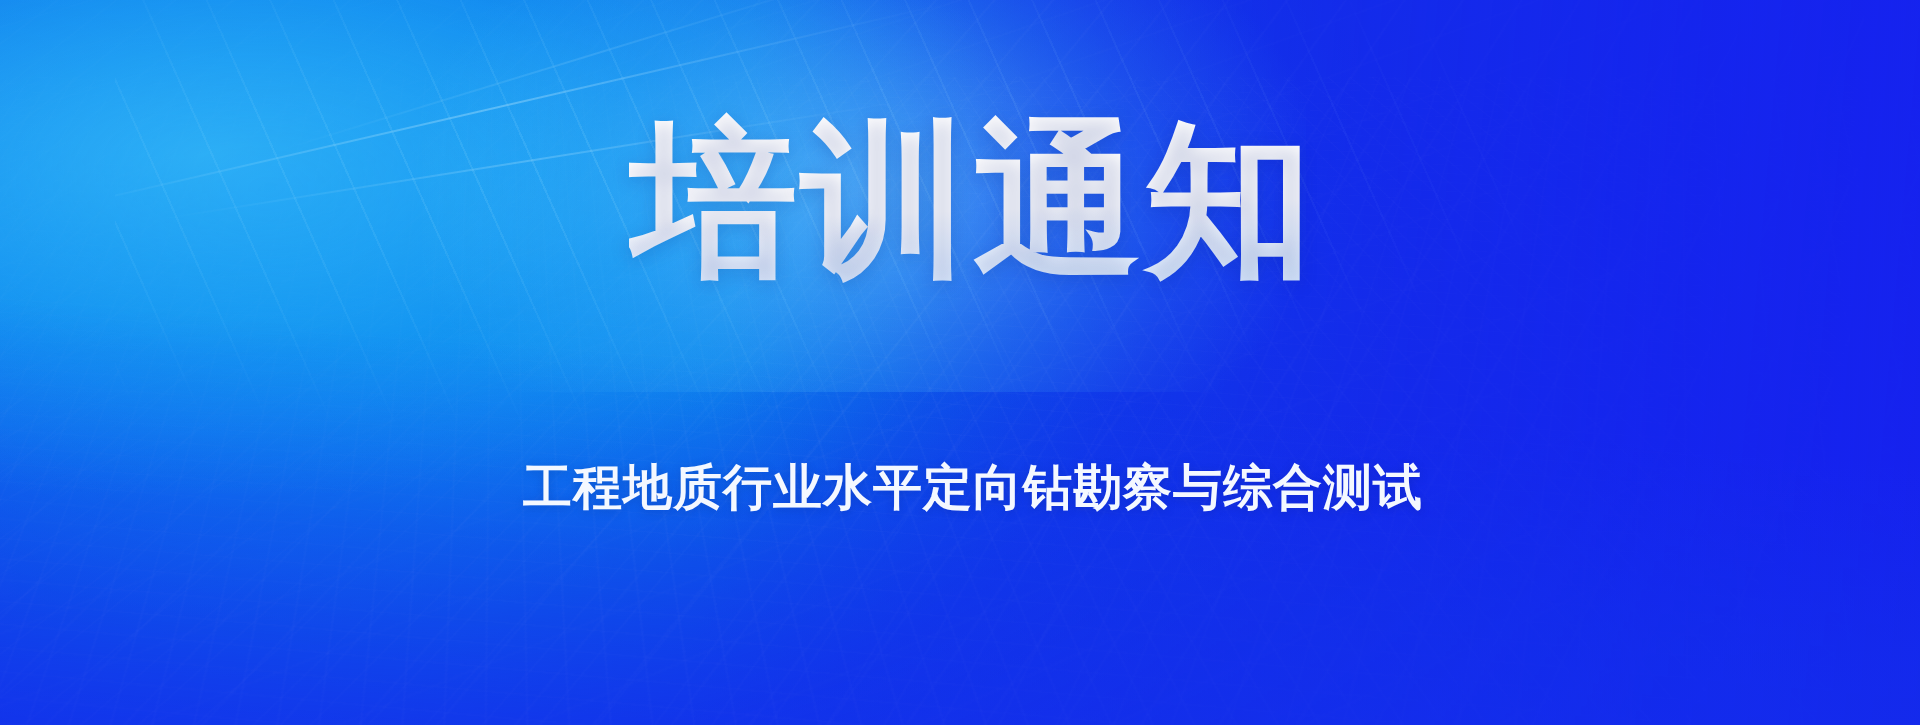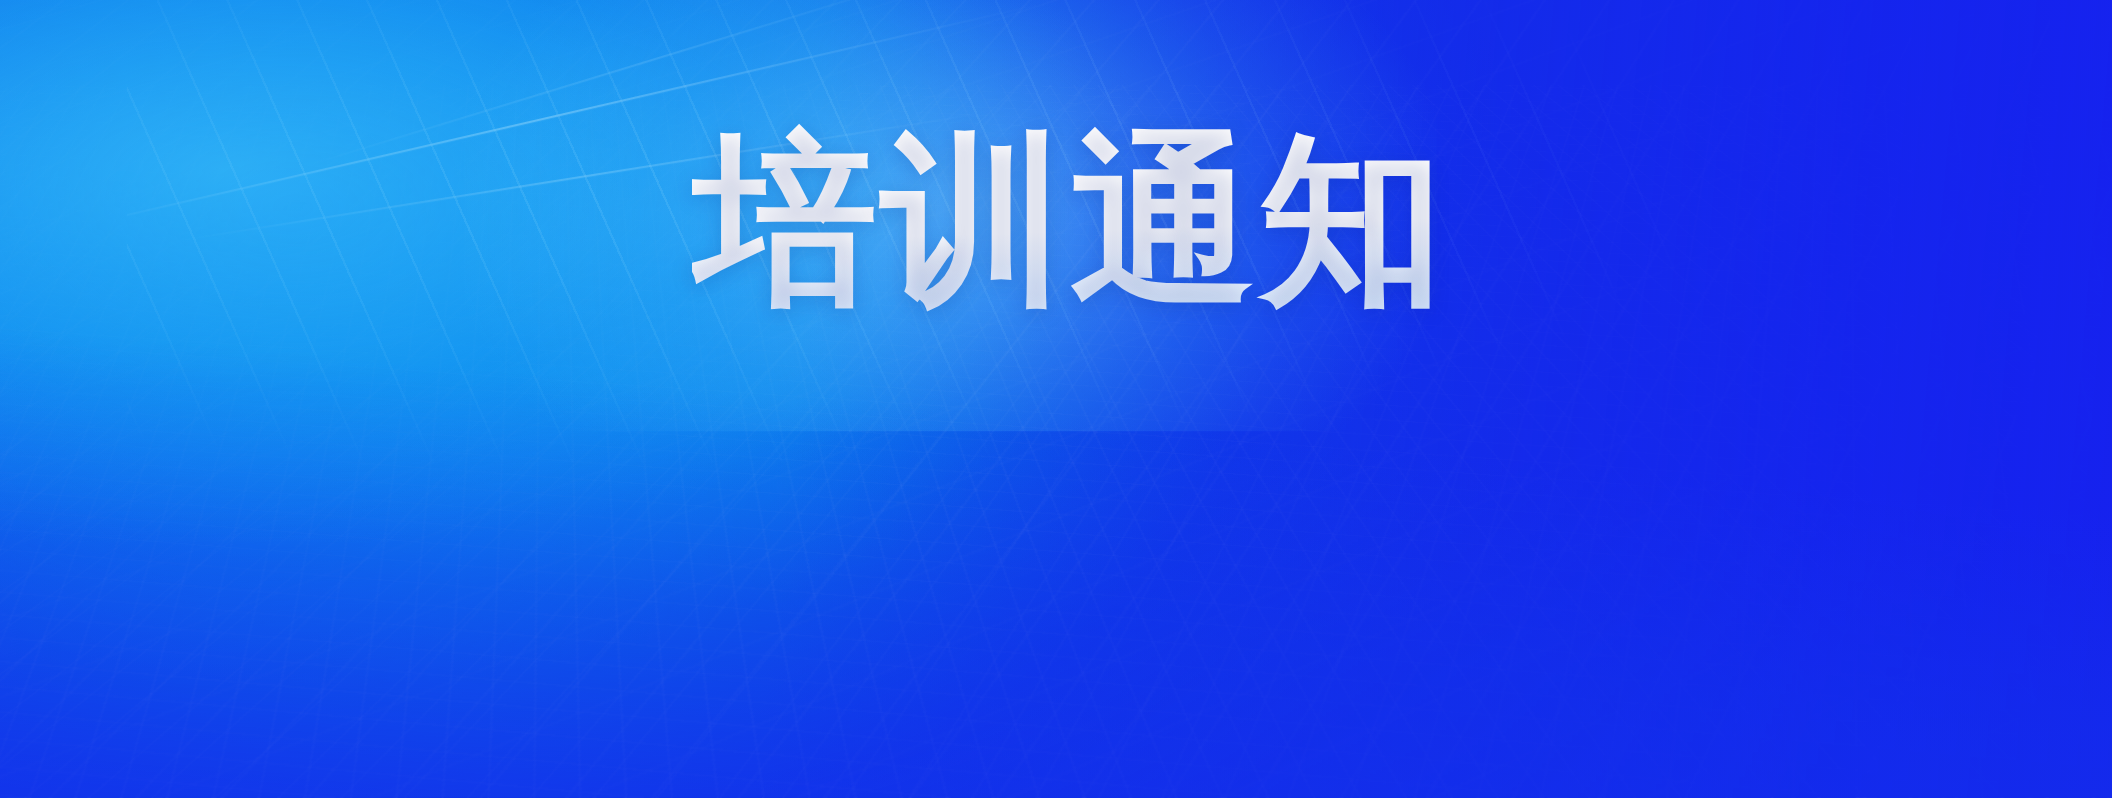--- a/index.html
+++ b/index.html
@@ -148,16 +148,17 @@
     <div class="streak-line" style="left:-6%;top:30%;width:66%;transform:rotate(-13deg);"></div>
     <div class="streak-line" style="left:2%;top:42%;width:54%;transform:rotate(-9deg);opacity:.6;"></div>
     <div class="streak-line" style="left:10%;top:18%;width:48%;transform:rotate(-17deg);opacity:.5;"></div>
   </div>
 
   <div class="content">
 
     <h1 class="main-title">培训通知</h1>
 
     <div class="subtitle">
+      <span class="subtitle-line">工程地质行业水平定向钻勘察与综合测试</span>
     </div>
 
   </div>
 </div>
 
 </body></html>

